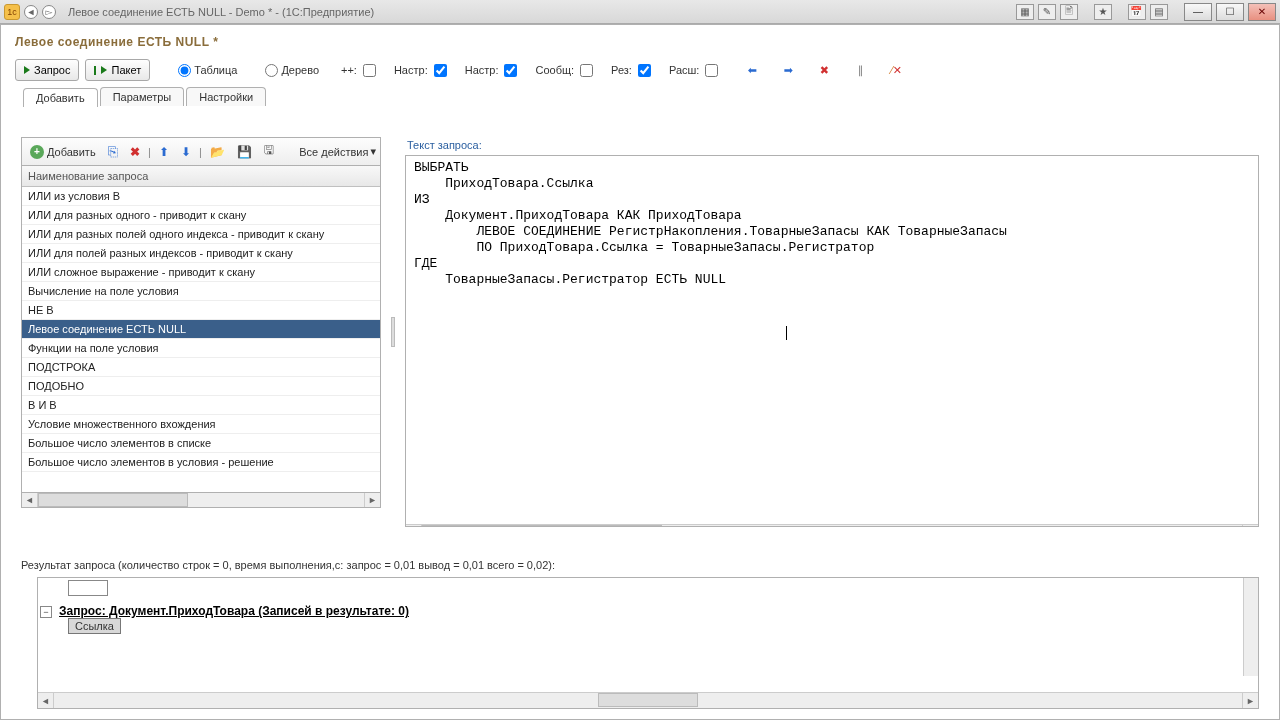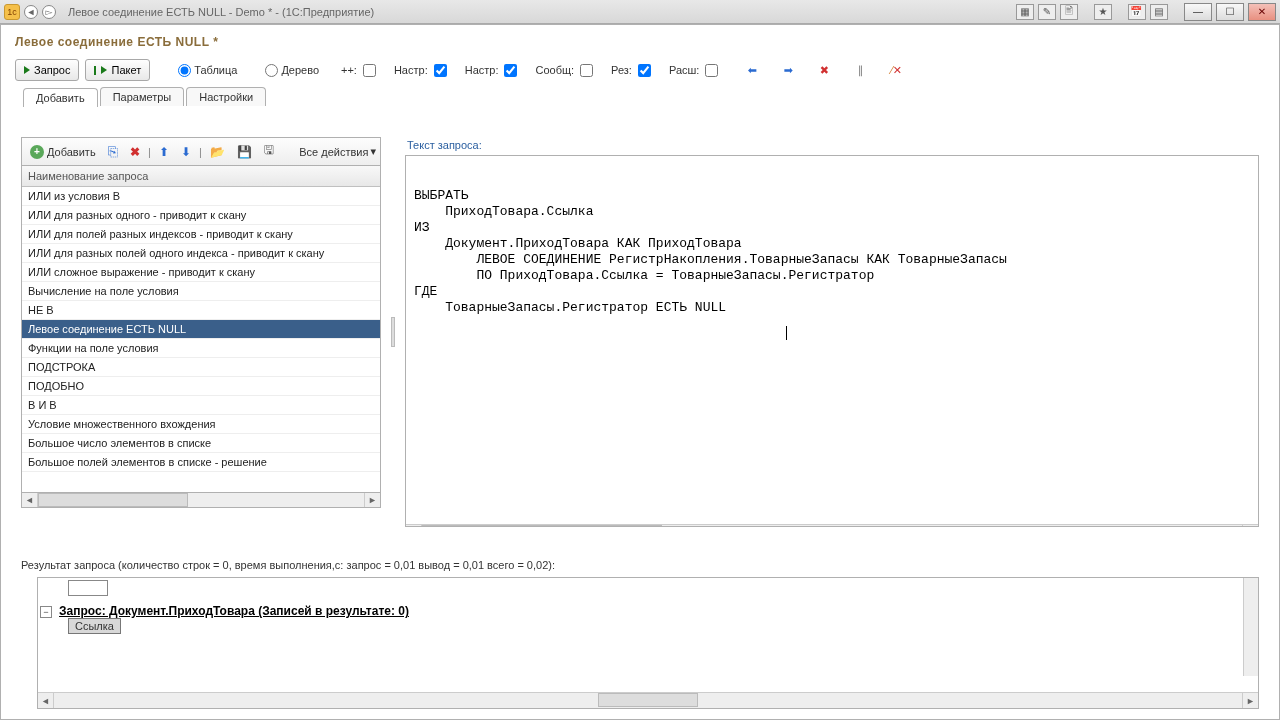--- a/index.html
+++ b/index.html
@@ -249,52 +249,52 @@
         <span class="lt-right">
           <span>Все действия</span>
           <span>▾</span>
         </span>
       </div>
       <div class="list-wrap">
         <div class="list-header">Наименование запроса</div>
         <div class="list-body" id="list-body">
             <div class="list-item">ИЛИ из условия В</div>
             <div class="list-item">ИЛИ для разных одного - приводит к скану</div>
+            <div class="list-item">ИЛИ для разных полей одного индекса - приводит к скану</div>
             <div class="list-item">ИЛИ для полей разных индексов - приводит к скану</div>
-            <div class="list-item">ИЛИ для разных полей одного индекса - приводит к скану</div>
             <div class="list-item">ИЛИ сложное выражение - приводит к скану</div>
             <div class="list-item">Вычисление на поле условия</div>
             <div class="list-item">НЕ В</div>
             <div class="list-item selected">Левое соединение ЕСТЬ NULL</div>
             <div class="list-item">Функции на поле условия</div>
             <div class="list-item">ПОДСТРОКА</div>
             <div class="list-item">ПОДОБНО</div>
             <div class="list-item">В И В</div>
             <div class="list-item">Условие множественного вхождения</div>
             <div class="list-item">Большое число элементов в списке</div>
-            <div class="list-item">Большое полей элементов в списке - решение</div>
+            <div class="list-item">Большое число элементов в условия - решение</div>
           </div>
       </div>
       <div class="hscroll">
         <div class="hs-btn">◄</div>
         <div class="track">
             <div class="thumb" style="left:0;width:150px"></div>
           </div>
         <div class="hs-btn">►</div>
       </div>
     </div>
 
     <div class="splitter">
         <div class="sp-grip"></div>
       </div>
 
     <div class="right-col">
       <div class="query-label">Текст запроса:</div>
       <div class="code-box">
-        <div class="code-inner" id="code-inner"><div style="white-space: pre; margin-top: 28px;">ВЫБРАТЬ
+        <div class="code-inner" id="code-inner"><div style="white-space: pre;">ВЫБРАТЬ
     ПриходТовара.Ссылка
 ИЗ
     Документ.ПриходТовара КАК ПриходТовара
         ЛЕВОЕ СОЕДИНЕНИЕ РегистрНакопления.ТоварныеЗапасы КАК ТоварныеЗапасы
         ПО ПриходТовара.Ссылка = ТоварныеЗапасы.Регистратор
 ГДЕ
     ТоварныеЗапасы.Регистратор ЕСТЬ NULL</div>
           <span class="caret"></span>
         </div>
         <div class="code-hscroll">

